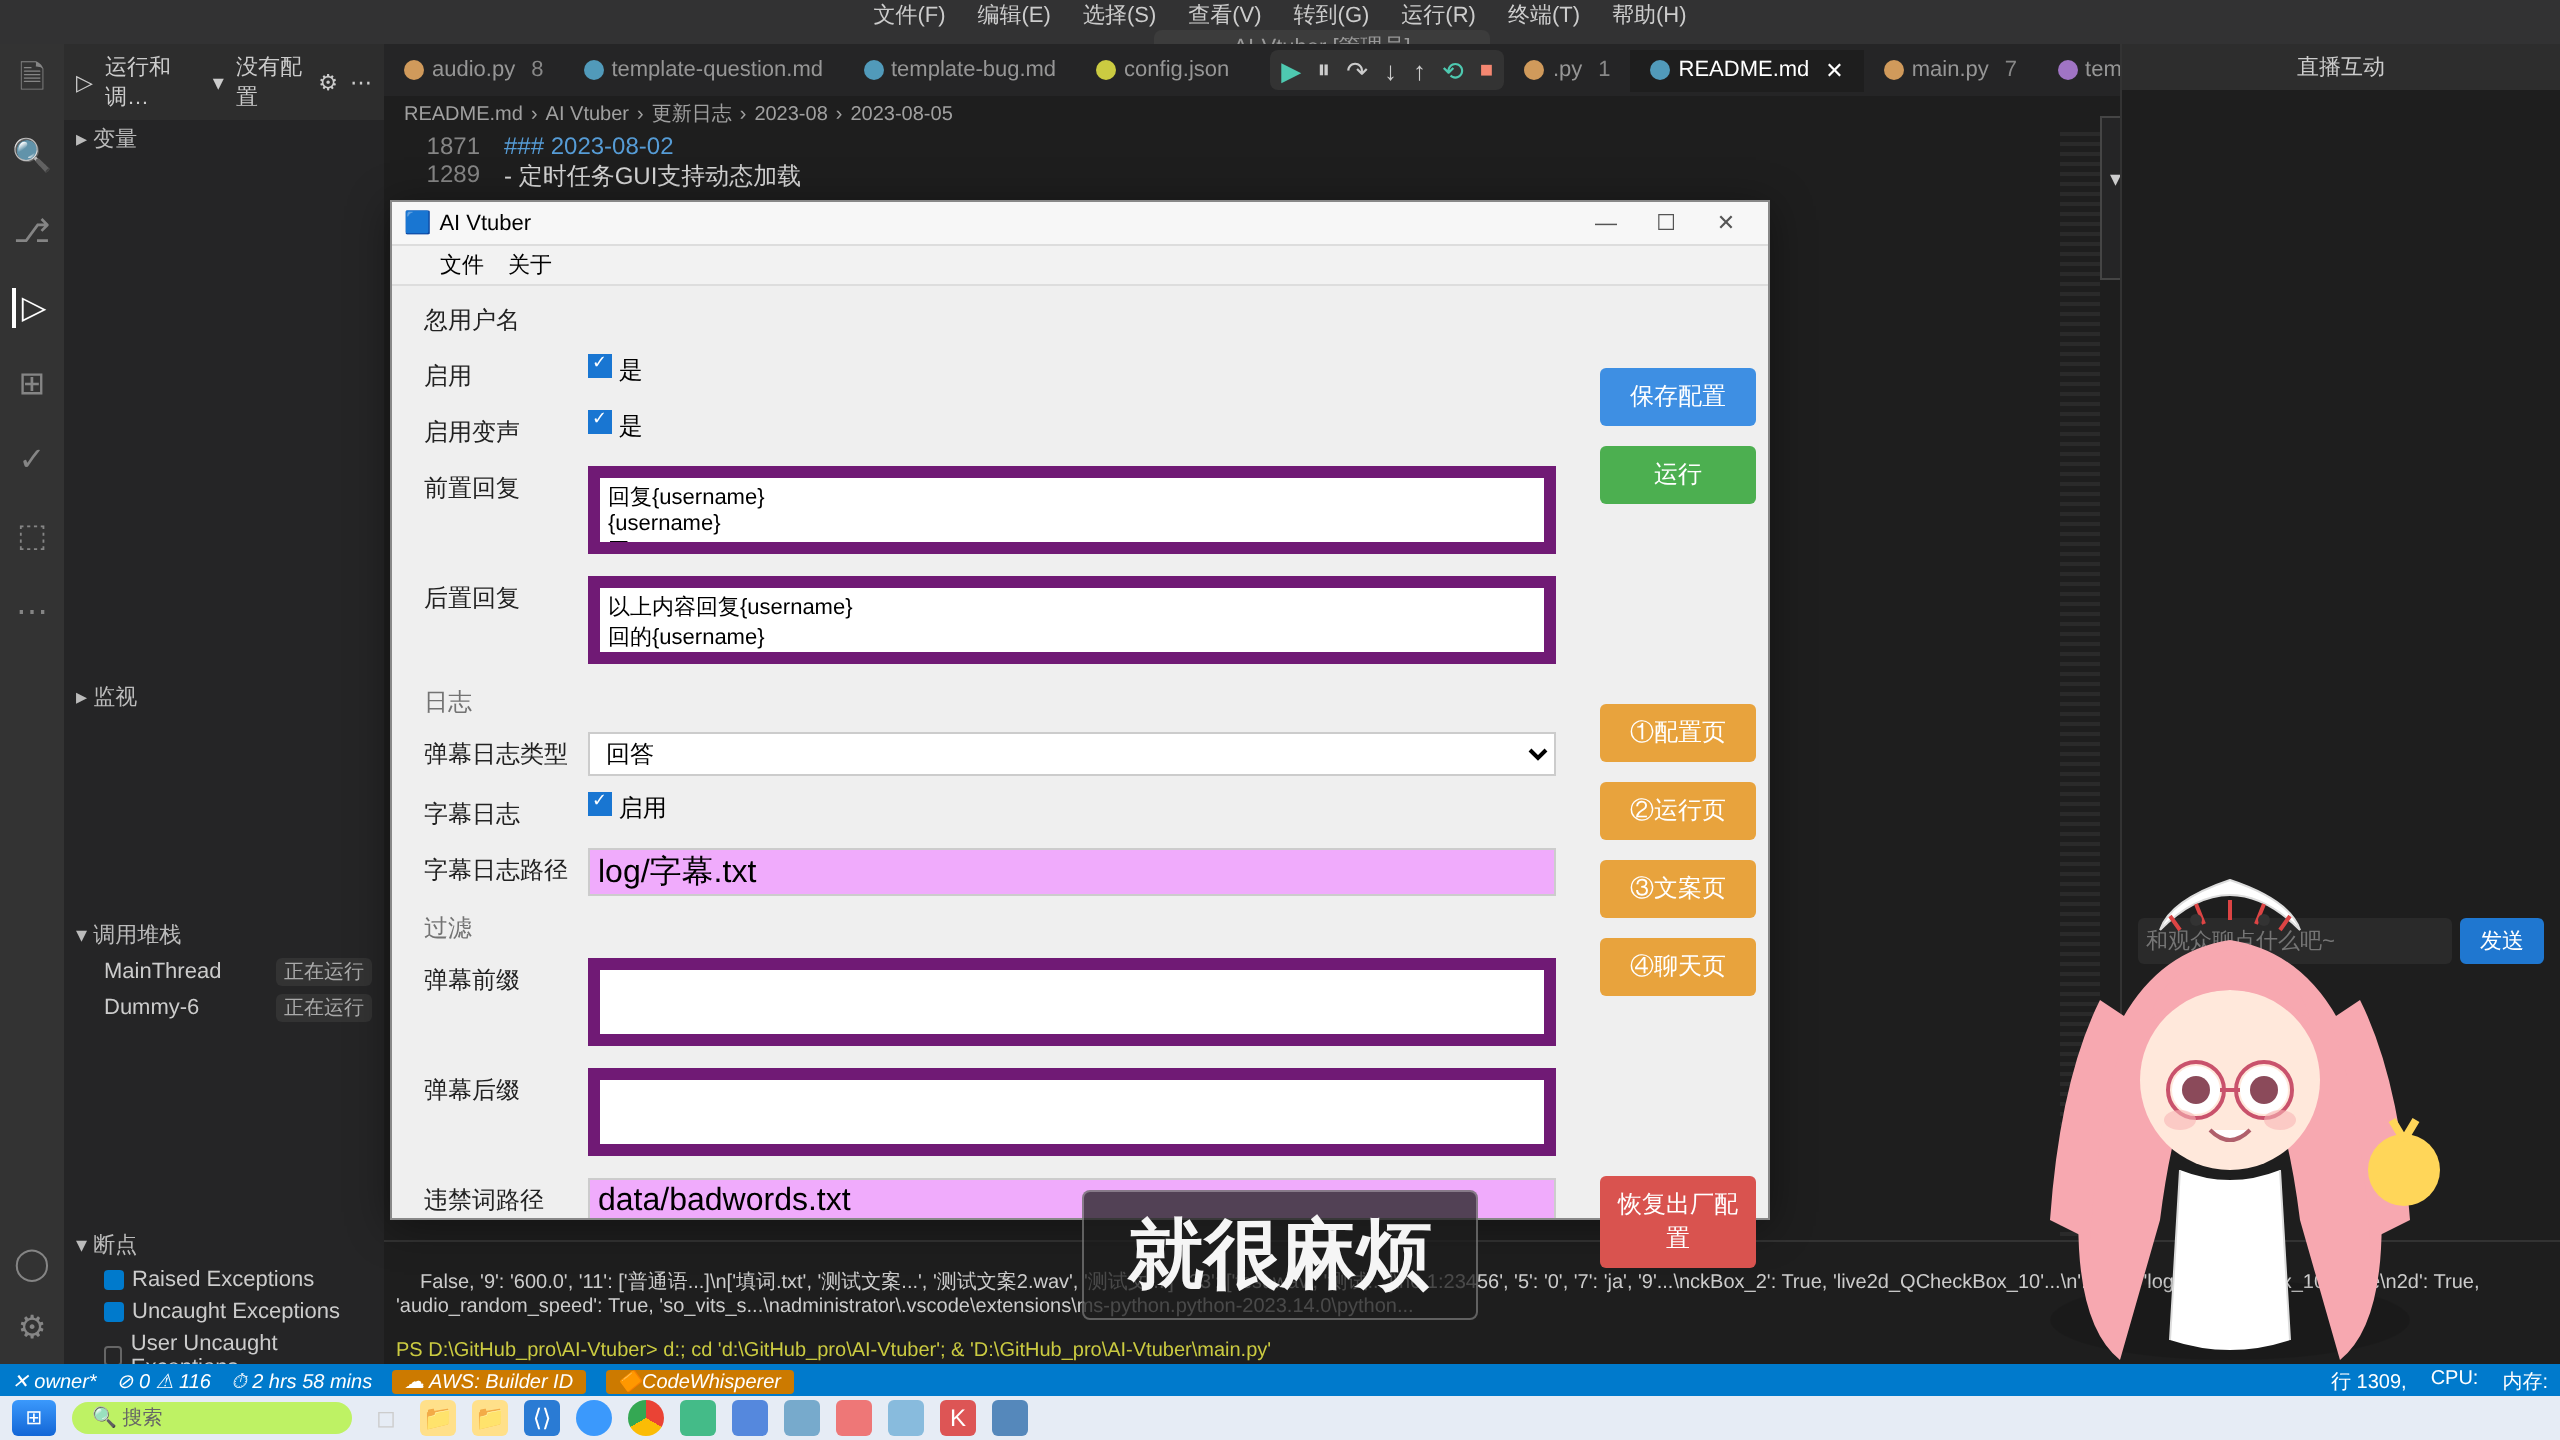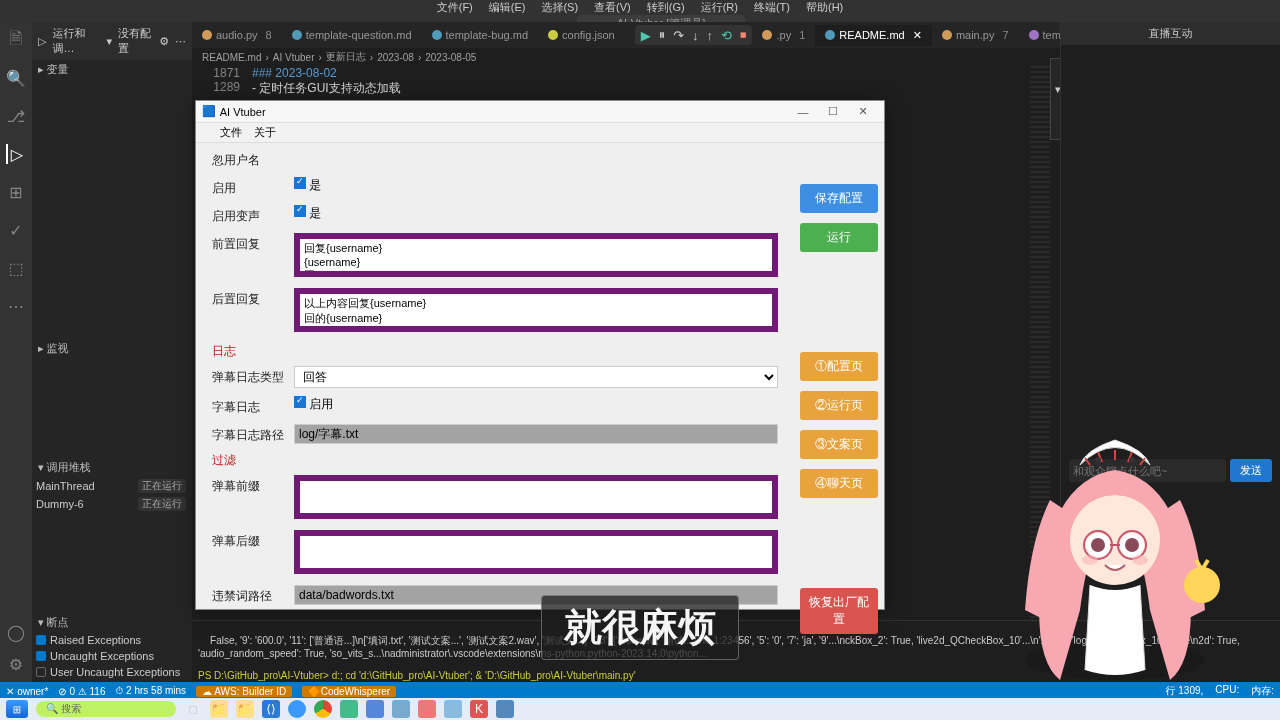--- a/index.html
+++ b/index.html
@@ -14,21 +14,21 @@
 
 
 .activity-bar { position: absolute; left: 0; top: 22px; width: 32px; height: 660px; background: #333333; display: flex; flex-direction: column; align-items: center; padding-top: 8px; gap: 18px; color: #858585; }
 .activity-bar .ico { width: 20px; height: 20px; display: flex; align-items: center; justify-content: center; font-size: 16px; }
 .activity-bar .bottom { margin-top: auto; margin-bottom: 8px; display: flex; flex-direction: column; gap: 12px; }
 
 
 .sidebar { position: absolute; left: 32px; top: 22px; width: 160px; height: 660px; background: #252526; color: #cccccc; font-size: 11px; }
 .sidebar .hdr { display: flex; align-items: center; gap: 6px; padding: 4px 6px; background: #2d2d2d; }
 .sidebar .sec { padding: 2px 6px; display: flex; align-items: center; gap: 4px; color: #bbb; }
-.sidebar .item { padding: 2px 6px 2px 4px; display: flex; align-items: center; gap: 4px; }
+.sidebar .item { padding: 2px 6px 2px 20px; display: flex; align-items: center; gap: 4px; }
 .sidebar .badge { background: #333; color: #aaa; border-radius: 3px; padding: 0 4px; font-size: 10px; margin-left: auto; }
 .sidebar .chk { width: 10px; height: 10px; background: #007acc; display: inline-block; border-radius: 2px; }
 
 
 .editor-tabs { position: absolute; left: 192px; top: 22px; right: 0; height: 26px; background: #252526; display: flex; align-items: center; font-size: 11px; }
 .editor-tabs .tab { padding: 4px 10px; color: #969696; display: flex; align-items: center; gap: 4px; }
 .editor-tabs .tab.active { background: #1e1e1e; color: #fff; }
 .editor-tabs .ticon { width: 10px; height: 10px; border-radius: 50%; display: inline-block; }
 .editor-tabs .debug-icons { margin-left: auto; display: flex; gap: 8px; padding-right: 10px; color: #ccc; align-items:center; }
 .editor-tabs .debug-icons span { font-size:13px; }
@@ -68,30 +68,30 @@
 .btn-green { background: #4caf50; }
 .btn-orange { background: #e8a33d; }
 .btn-red { background: #d9534f; }
 
 .form-row { display: flex; align-items: flex-start; margin-bottom: 8px; gap: 10px; }
 .form-row .lbl { width: 72px; color: #222; padding-top: 3px; }
 .form-row .val { flex: 1; }
 .form-row .chkbox { width: 12px; height: 12px; background: #1976d2; display: inline-block; border: 1px solid #1976d2; position: relative; }
 .form-row .chkbox::after { content: "✓"; color: #fff; font-size: 9px; position: absolute; left: 1px; top: -2px; }
 .form-row textarea, .form-row .txtarea { width: 100%; height: 44px; background: #fff; border: 6px solid #701a75; font-size: 11px; padding: 2px 4px; resize: none; overflow-y:auto; font-family: inherit;}
-.form-row input[type=text], .form-row .txt { width: 100%; background: #a3a3a3; border: 1px solid #ccc; padding: 2px 4px; font-size: 12px; }
+.form-row input[type=text], .form-row .txt { width: 100%; background: #f0abfc; border: 1px solid #ccc; padding: 2px 4px; font-size: 16px; }
 .form-row select { width:100%; border:1px solid #ccc; padding:2px 4px; background:#fff; font-size:12px;}
-.section-h { font-weight: normal; color: #b91c1c; margin: 8px 0 6px; }
+.section-h { font-weight: normal; color: #737373; margin: 8px 0 6px; }
 
 
 .terminal { position: absolute; left: 192px; right: 0; bottom: 38px; height: 62px; background: #1e1e1e; color: #ccc; font-family: Consolas, monospace; font-size: 10px; padding: 2px 6px; overflow: hidden; white-space: pre-wrap; border-top: 1px solid #333; }
 
 
 .blue-bar { position: absolute; left: 0; right: 0; bottom: 20px; height: 18px; background: #007acc; color: #fff; font-size: 10px; display: flex; align-items: center; padding: 0 6px; gap: 10px; }
-.blue-bar .seg { display:flex; align-items:center; gap:4px; }
+.blue-bar .seg { display:flex; align-items:center; gap:4px;font-style:italic; }
 .blue-bar .r { margin-left:auto; display:flex; gap:12px; }
 
 
 .taskbar { position: absolute; left: 0; right: 0; bottom: 0; height: 22px; background: #e6ecf5; display: flex; align-items: center; padding: 0 6px; gap: 8px; font-size: 10px; }
 .taskbar .start { width: 22px; height: 18px; background: linear-gradient(#3b99fc, #1366d6); border-radius: 3px; display:flex; align-items:center; justify-content:center; color:#fff;}
 .taskbar .search { background:#bef264; border-radius:10px; padding:1px 10px; color:#666; width:140px; }
 .taskbar .tico { width:18px; height:18px; border-radius:3px; display:flex; align-items:center; justify-content:center; font-size:12px;}
 
 
 .character { position: absolute; right: 40px; bottom: 30px; width: 250px; height: 280px; }

